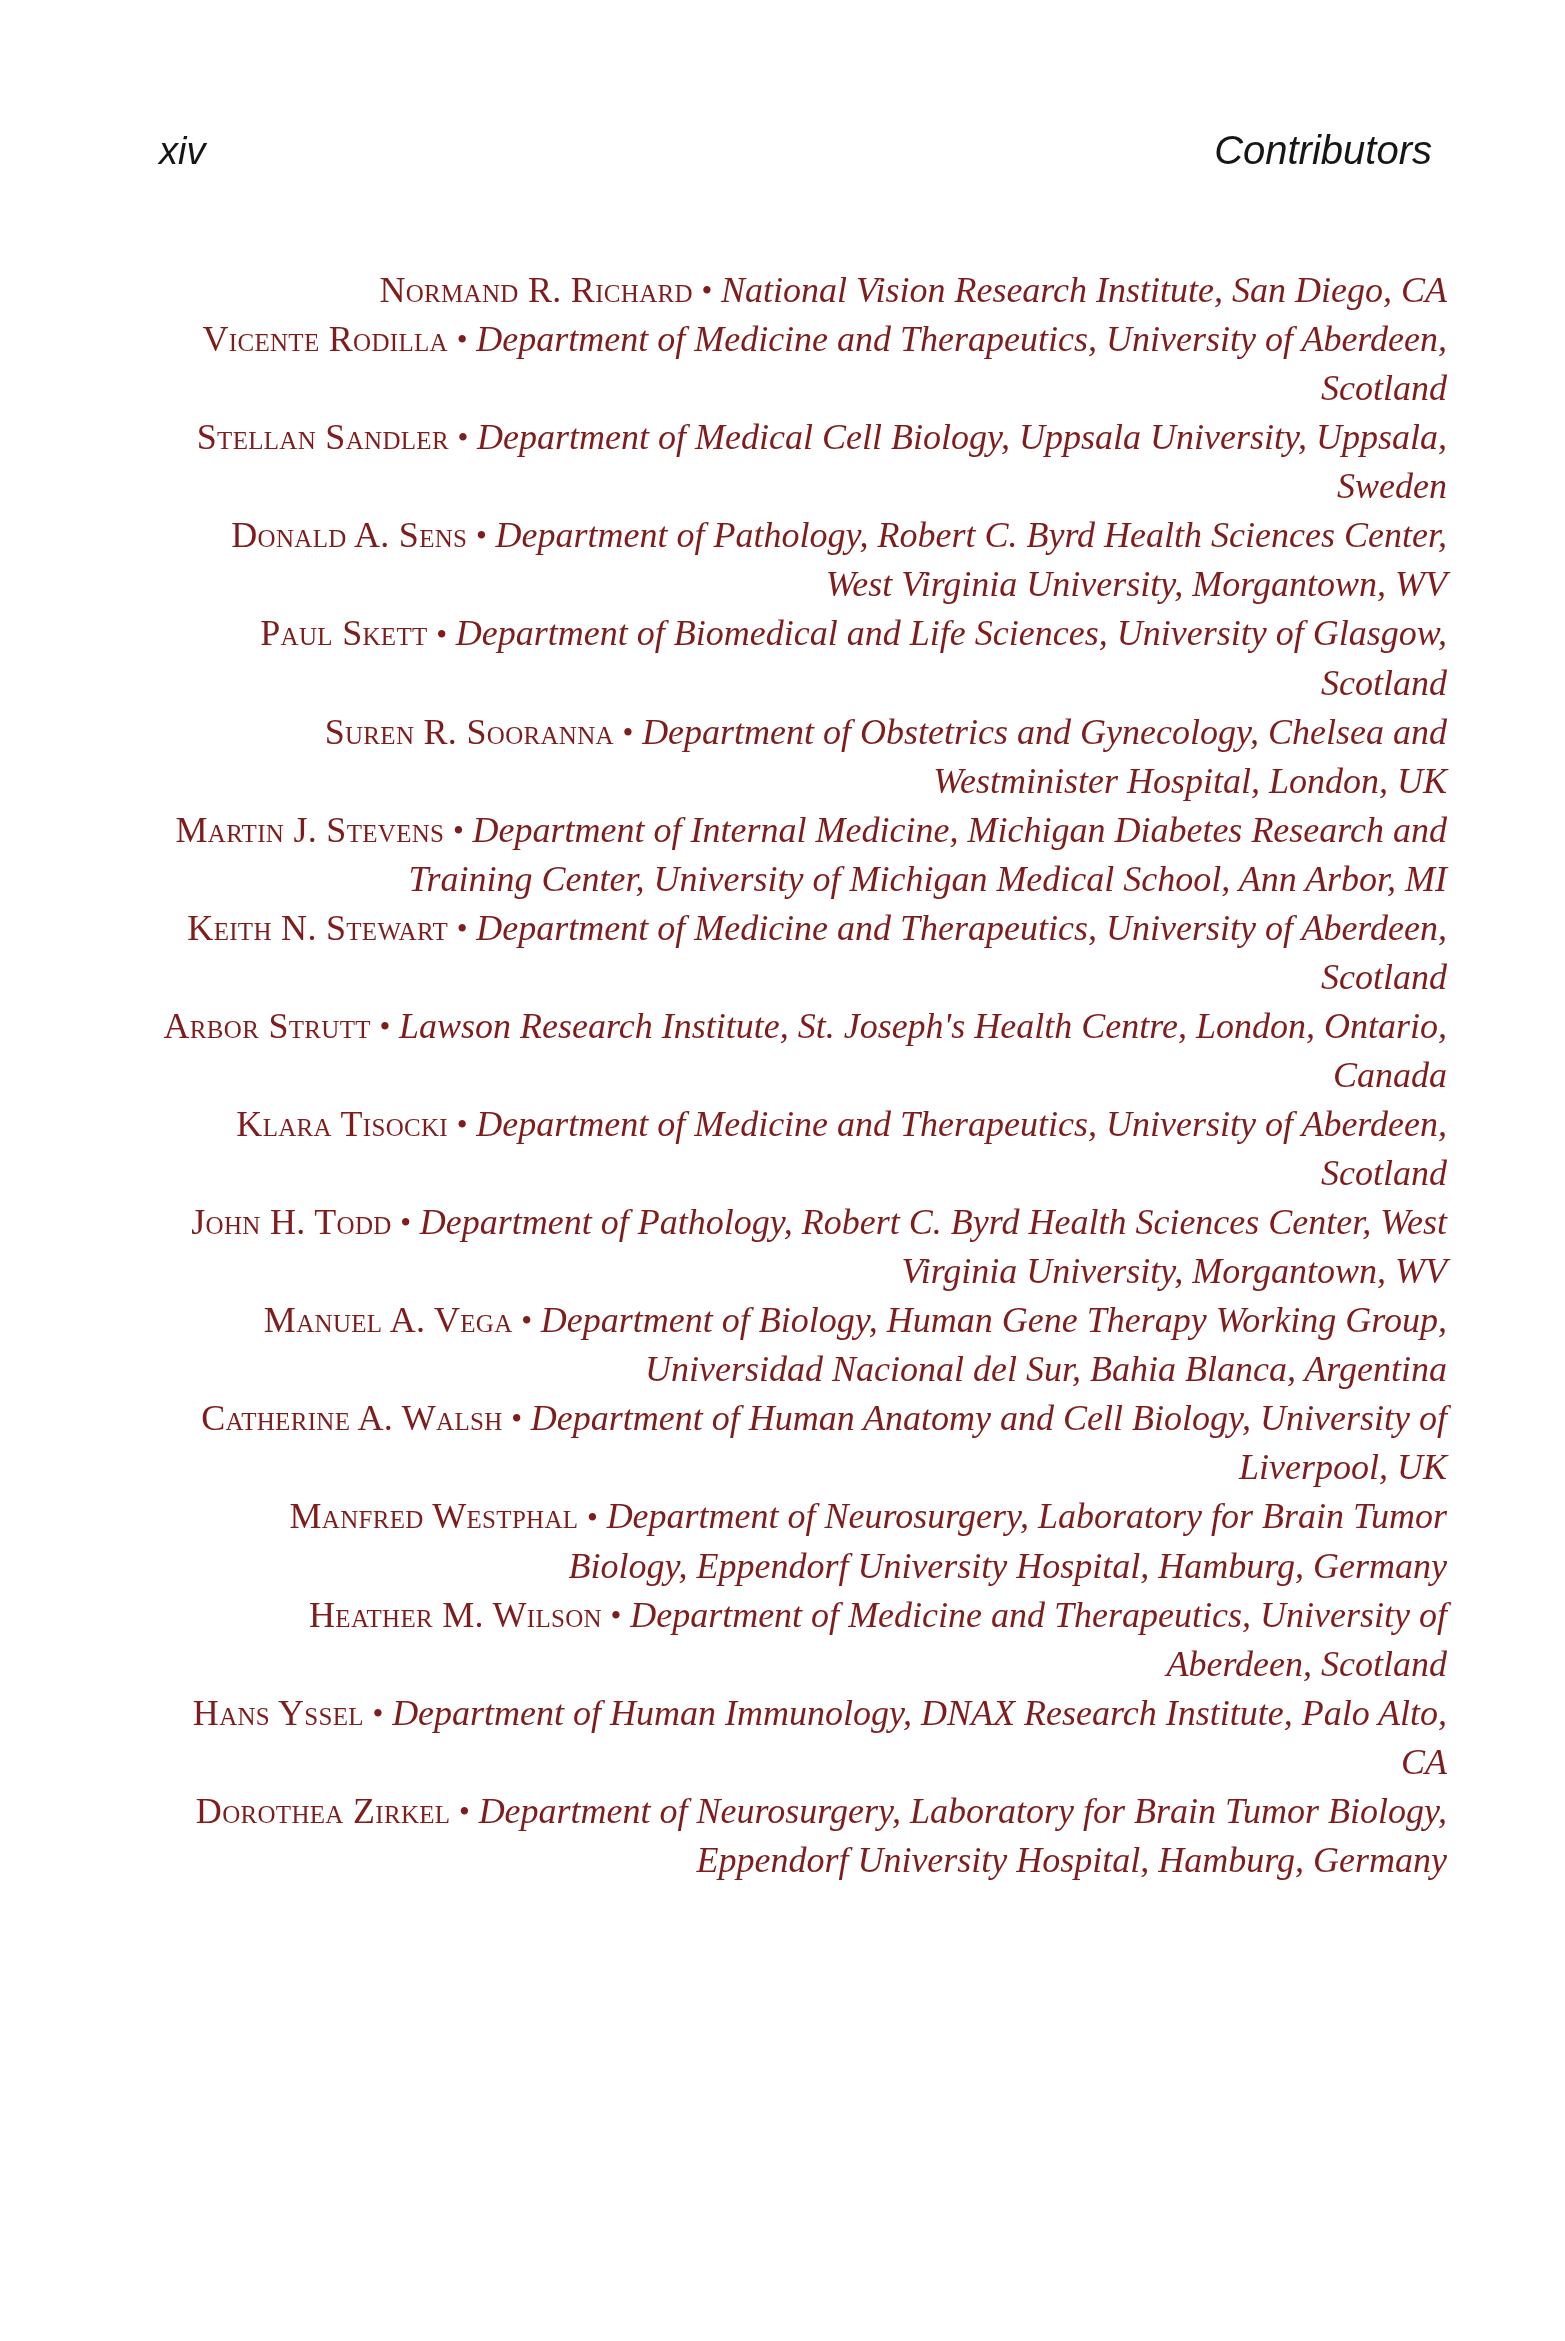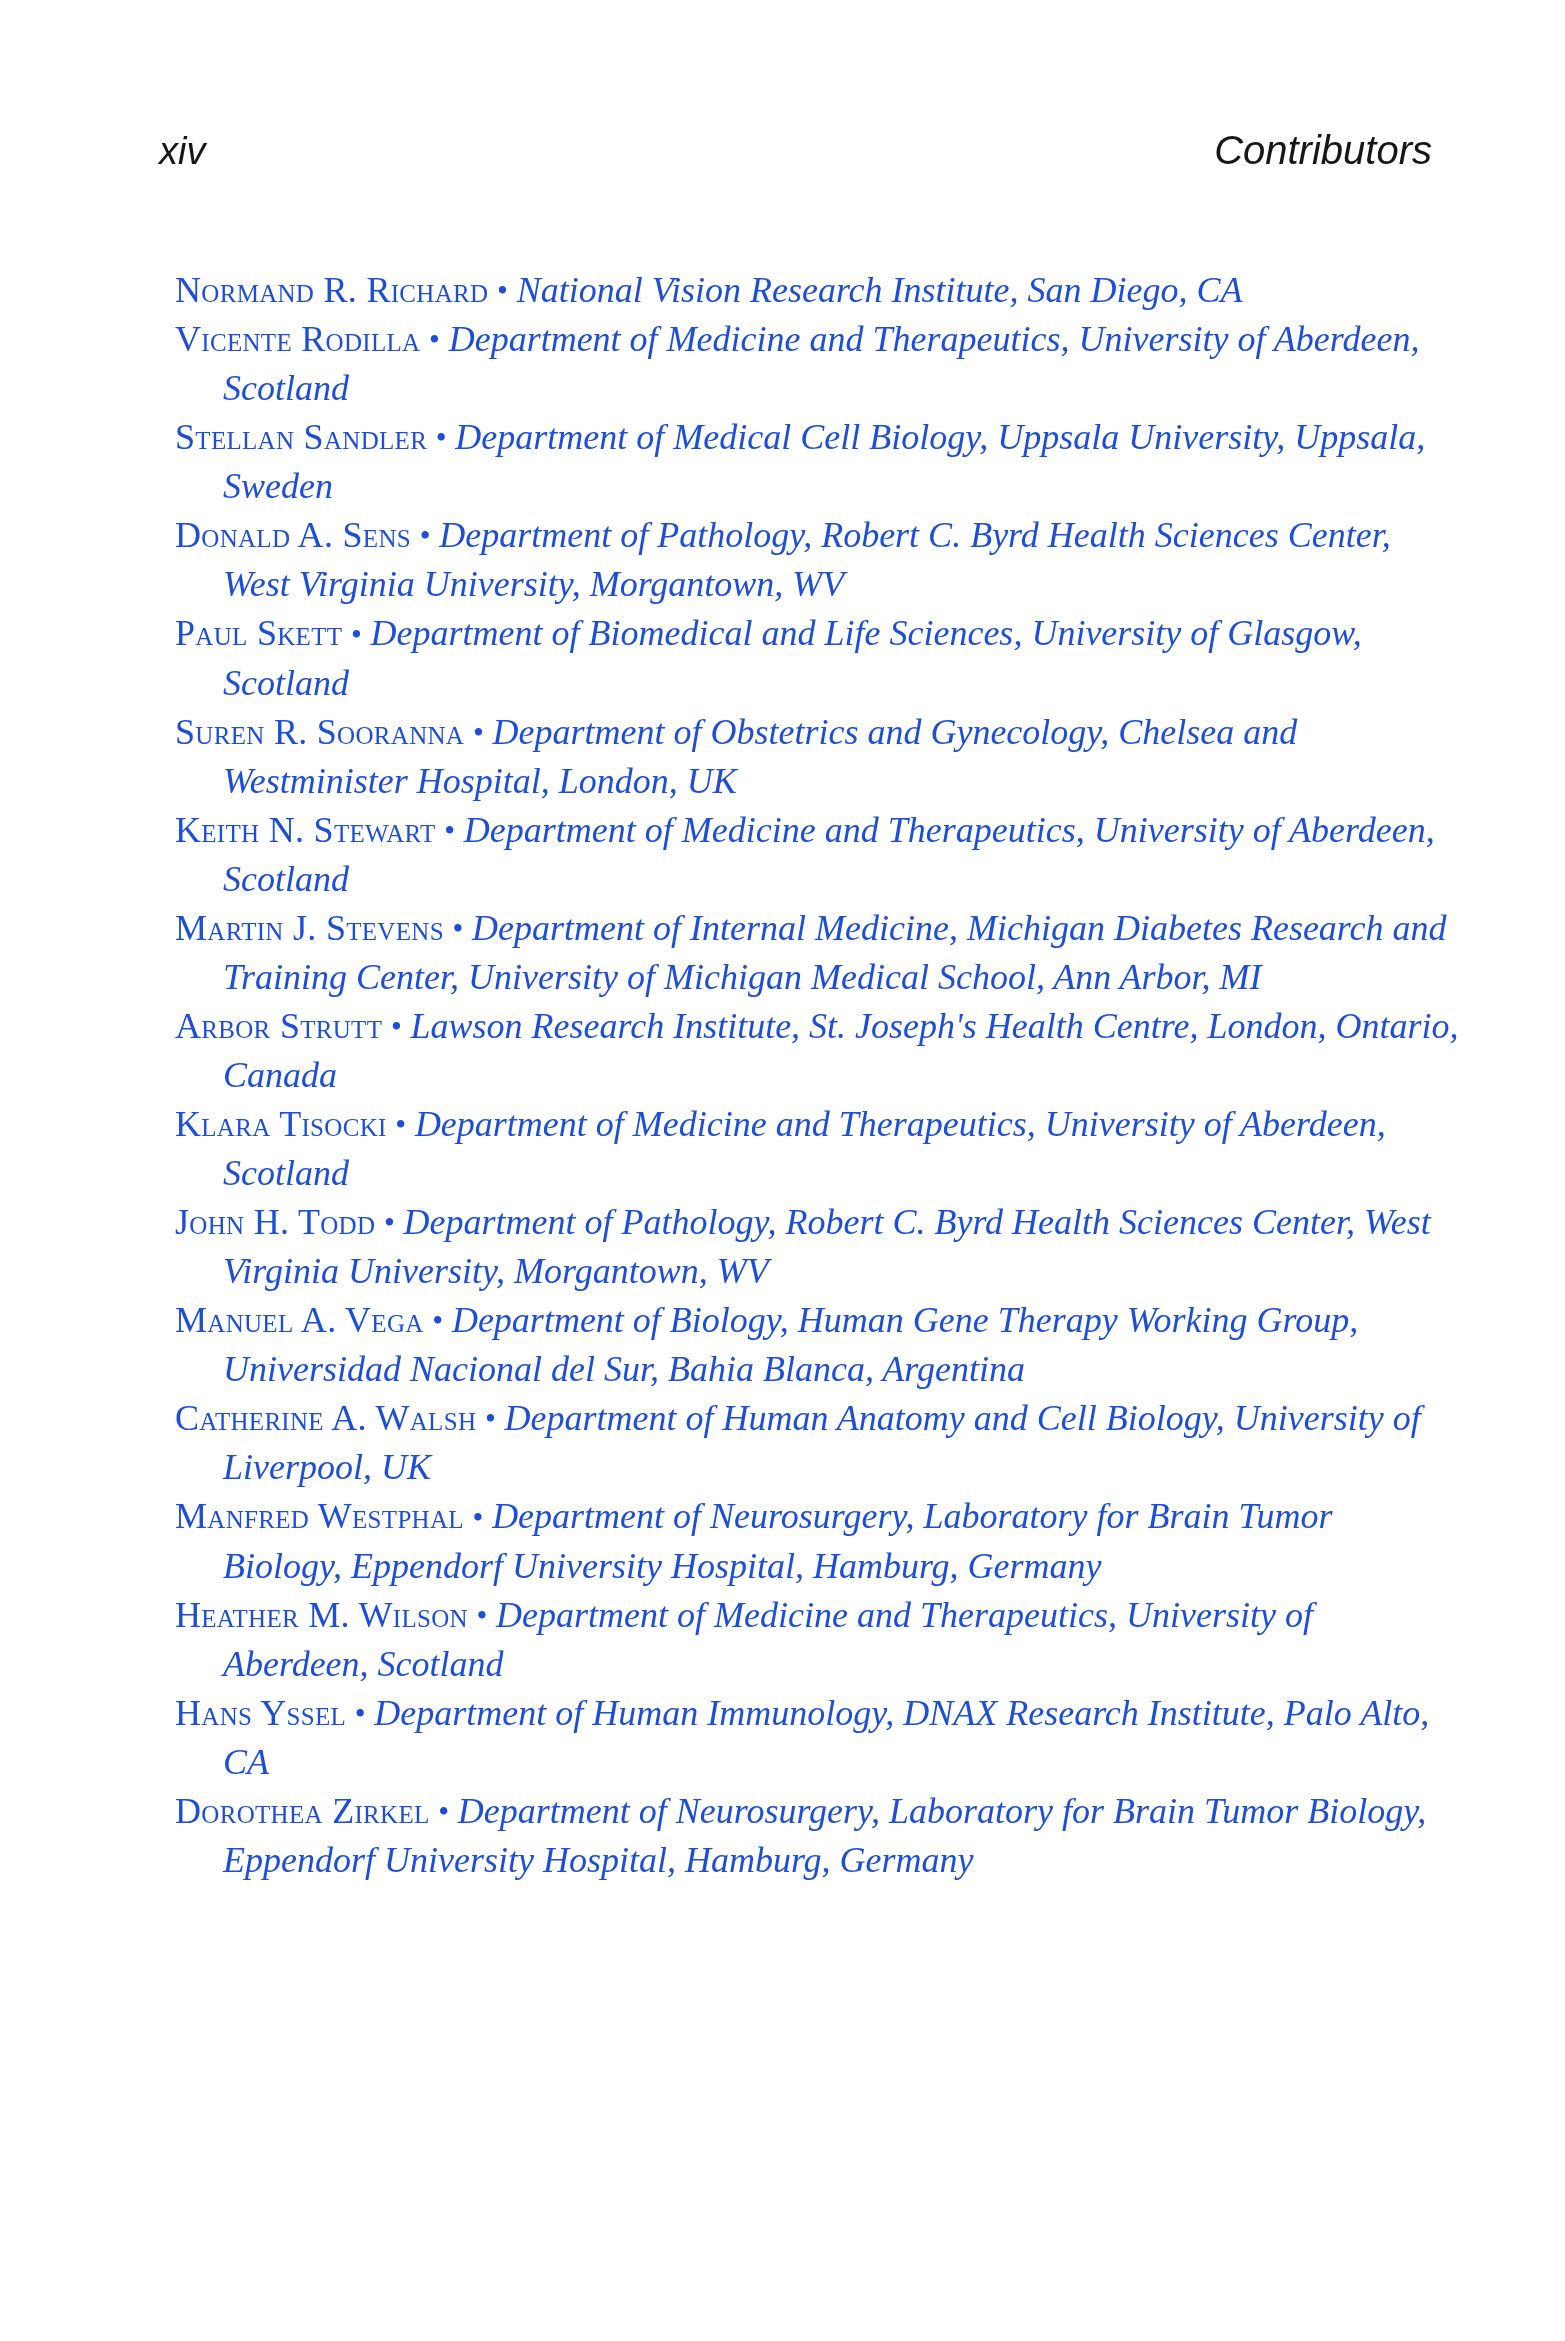--- a/index.html
+++ b/index.html
@@ -31,28 +31,28 @@
     font-size: 40px;
     line-height: 45px;
     color: #161616;
     margin-bottom: 92px;
   }
   .folio {
     font-size: 38px;
   }
   .contrib-list {
     list-style: none;
-    margin: 16px;
+    margin: 4px;
     padding: 0;
     width: 1284px;
     font-family: "Liberation Serif", "DejaVu Serif", serif;
     font-size: 36px;
     line-height: 49px;
-    color: #1d4ed8;
-    text-align: left;
+    color: #7f1d1d;
+    text-align: right;
   }
   .contrib-list li {
     padding-left: 48px;
     text-indent: -48px;
   }
   .contrib-name {
     font-variant: small-caps;
     font-style: normal;
     letter-spacing: 0.3px;
   }
@@ -78,22 +78,22 @@
     <span>Contributors</span>
   </div>
 
   <ul class="contrib-list">
     <li><span class="contrib-name">Normand R. Richard</span><span class="bullet-sep">•</span><span class="contrib-affil">National Vision Research Institute, San Diego, CA</span></li>
     <li><span class="contrib-name">Vicente Rodilla</span><span class="bullet-sep">•</span><span class="contrib-affil">Department of Medicine and Therapeutics, University of Aberdeen, Scotland</span></li>
     <li><span class="contrib-name">Stellan Sandler</span><span class="bullet-sep">•</span><span class="contrib-affil">Department of Medical Cell Biology, Uppsala University, Uppsala, Sweden</span></li>
     <li><span class="contrib-name">Donald A. Sens</span><span class="bullet-sep">•</span><span class="contrib-affil">Department of Pathology, Robert C. Byrd Health Sciences Center, West Virginia University, Morgantown, WV</span></li>
     <li><span class="contrib-name">Paul Skett</span><span class="bullet-sep">•</span><span class="contrib-affil">Department of Biomedical and Life Sciences, University of Glasgow, Scotland</span></li>
     <li><span class="contrib-name">Suren R. Sooranna</span><span class="bullet-sep">•</span><span class="contrib-affil">Department of Obstetrics and Gynecology, Chelsea and Westminister Hospital, London, UK</span></li>
+    <li><span class="contrib-name">Martin J. Stevens</span><span class="bullet-sep">•</span><span class="contrib-affil">Department of Internal Medicine, Michigan Diabetes Research and Training Center, University of Michigan Medical School, Ann Arbor, MI</span></li>
     <li><span class="contrib-name">Keith N. Stewart</span><span class="bullet-sep">•</span><span class="contrib-affil">Department of Medicine and Therapeutics, University of Aberdeen, Scotland</span></li>
-    <li><span class="contrib-name">Martin J. Stevens</span><span class="bullet-sep">•</span><span class="contrib-affil">Department of Internal Medicine, Michigan Diabetes Research and Training Center, University of Michigan Medical School, Ann Arbor, MI</span></li>
     <li><span class="contrib-name">Arbor Strutt</span><span class="bullet-sep">•</span><span class="contrib-affil">Lawson Research Institute, St. Joseph's Health Centre, London, Ontario, Canada</span></li>
     <li><span class="contrib-name">Klara Tisocki</span><span class="bullet-sep">•</span><span class="contrib-affil">Department of Medicine and Therapeutics, University of Aberdeen, Scotland</span></li>
     <li><span class="contrib-name">John H. Todd</span><span class="bullet-sep">•</span><span class="contrib-affil">Department of Pathology, Robert C. Byrd Health Sciences Center, West Virginia University, Morgantown, WV</span></li>
     <li><span class="contrib-name">Manuel A. Vega</span><span class="bullet-sep">•</span><span class="contrib-affil">Department of Biology, Human Gene Therapy Working Group, Universidad Nacional del Sur, Bahia Blanca, Argentina</span></li>
     <li><span class="contrib-name">Catherine A. Walsh</span><span class="bullet-sep">•</span><span class="contrib-affil">Department of Human Anatomy and Cell Biology, University of Liverpool, UK</span></li>
     <li><span class="contrib-name">Manfred Westphal</span><span class="bullet-sep">•</span><span class="contrib-affil">Department of Neurosurgery, Laboratory for Brain Tumor Biology, Eppendorf University Hospital, Hamburg, Germany</span></li>
     <li><span class="contrib-name">Heather M. Wilson</span><span class="bullet-sep">•</span><span class="contrib-affil">Department of Medicine and Therapeutics, University of Aberdeen, Scotland</span></li>
     <li><span class="contrib-name">Hans Yssel</span><span class="bullet-sep">•</span><span class="contrib-affil">Department of Human Immunology, DNAX Research Institute, Palo Alto, CA</span></li>
     <li><span class="contrib-name">Dorothea Zirkel</span><span class="bullet-sep">•</span><span class="contrib-affil">Department of Neurosurgery, Laboratory for Brain Tumor Biology, Eppendorf University Hospital, Hamburg, Germany</span></li>
   </ul>

